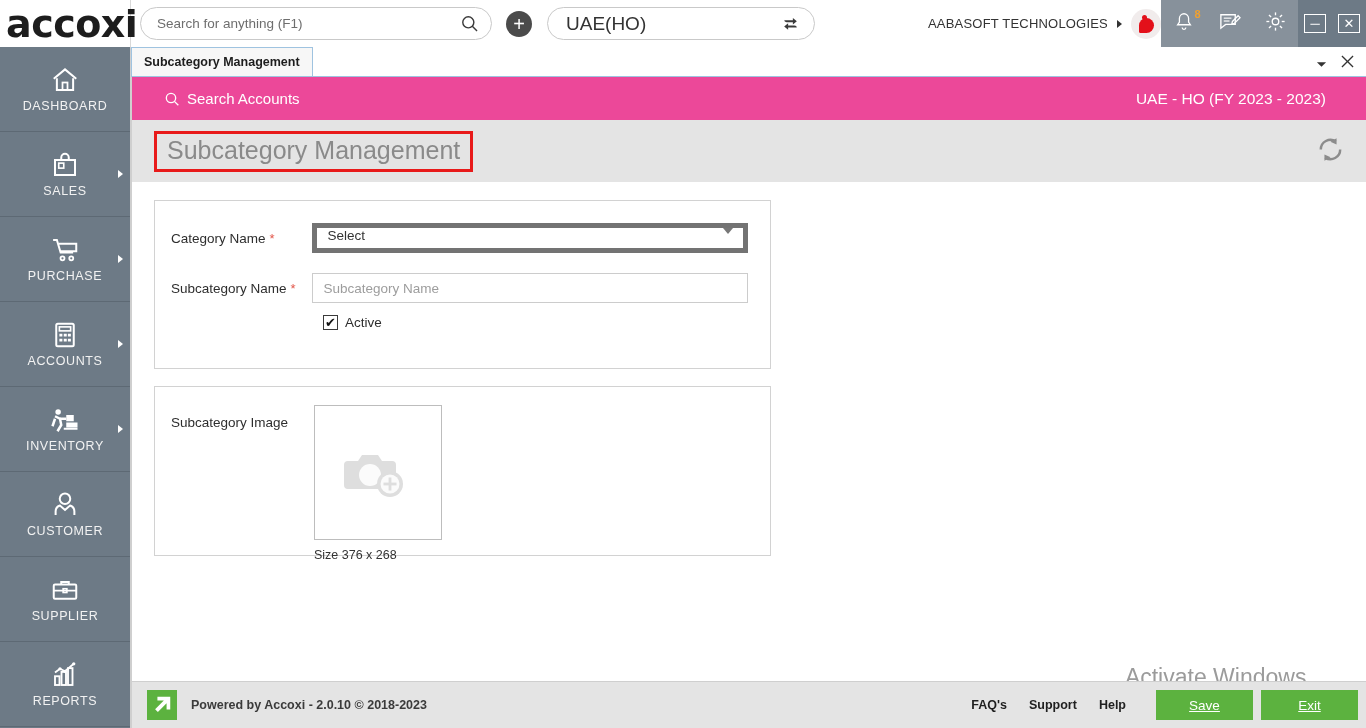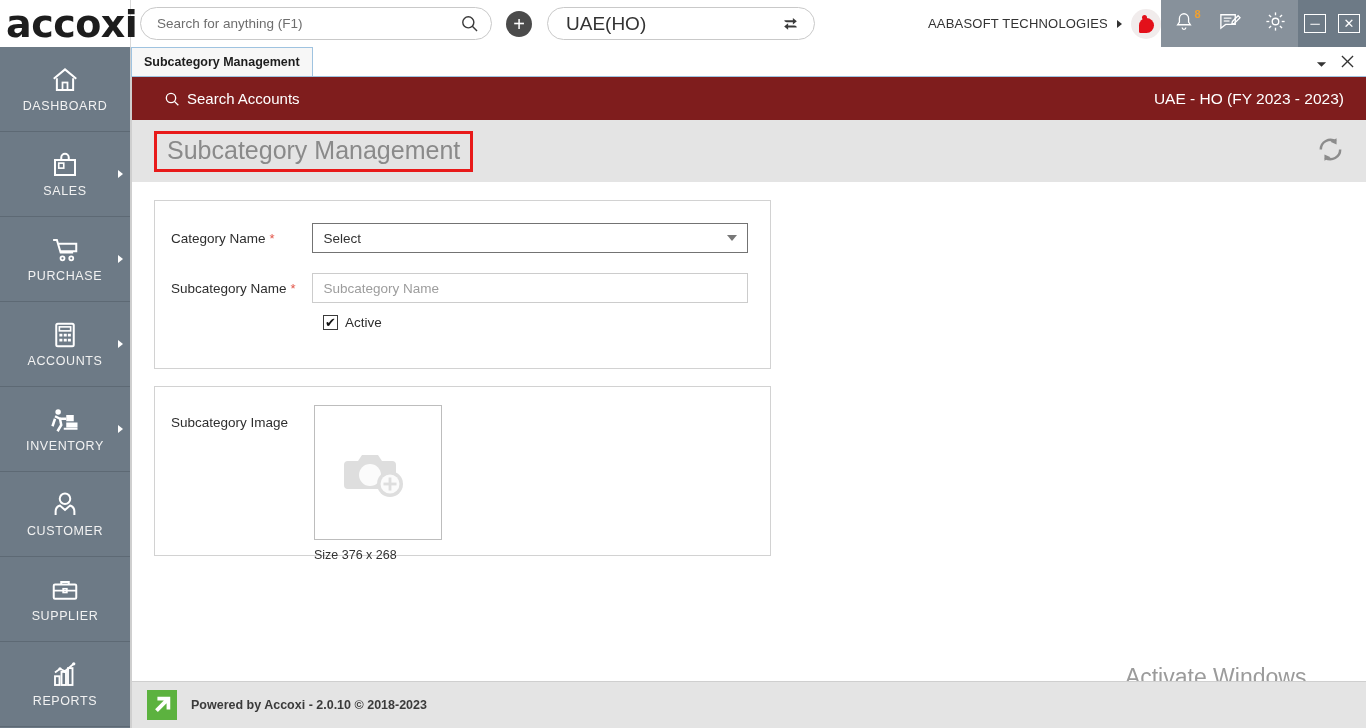--- a/index.html
+++ b/index.html
@@ -126,22 +126,22 @@
     padding: 0 12px 4px 0; color: #333;
   }
   .tab-ctrls span { cursor: pointer; }
 
   
   .content {
     position: absolute; left: 131px; top: 77px; width: 1235px; height: 651px;
     background: #fdfdfd; border-left: 1px solid #cfcfcf;
   }
   .greenbar {
-    height: 43px; background: #7f1d1d; display: flex; align-items: center;
-    padding: 0 22px 0 32px; color: #fff;
+    height: 43px; background: #ec4899; display: flex; align-items: center;
+    padding: 0 40px 0 32px; color: #fff;
   }
   .greenbar .left { display: flex; align-items: center; gap: 7px; font-size: 15px; }
   .greenbar .right { margin-left: auto; font-size: 15.5px; }
 
   .titlebar {
     height: 62px; background: #e4e4e4; display: flex; align-items: center;
     padding: 0 20px 0 22px; position: relative;
   }
   .title-hl {
     border: 3px solid #e81a1a; padding: 2px 10px 4px 10px;
@@ -156,22 +156,22 @@
 
   .panel { border: 1px solid #d2d2d2; background: #fff; width: 617px; }
   .panel-1 { height: 169px; padding: 22px 22px 0 16px; }
   .panel-2 { margin-top: 17px; height: 170px; padding: 18px 22px 0 16px; }
 
   .frow { display: flex; align-items: center; margin-bottom: 20px; }
   .flabel { width: 143px; font-size: 13.5px; color: #2e2e2e; }
   .req { color: #e2564a; margin-left: 4px; font-size: 13px; }
 
   .select-field {
-    width: 440px; height: 30px; border: 1px solid #737373; background: #fff;
-    display: flex; align-items: center; padding: 0 10px 0 10px;
+    width: 440px; height: 30px; border: 5px solid #737373; background: #fff;
+    display: flex; padding: 0 10px 0 10px;
     font-size: 13.5px; color: #333; cursor: pointer;
   }
   .select-caret {
     margin-left: auto; width: 0; height: 0;
     border-left: 5px solid transparent; border-right: 5px solid transparent;
     border-top: 6px solid #777;
   }
   .text-field {
     width: 440px; height: 30px; border: 1px solid #ccc; background: #fff;
     padding: 0 10px; font-size: 13.5px; color: #333; outline: none;
@@ -522,15 +522,28 @@
   </div>
 
   <div class="footer">
     <span class="foot-logo">
       <svg width="22" height="22" viewBox="0 0 24 24">
         <path d="M7 3 H21 V17 H17 V10 L7.5 19.5 L4.5 16.5 L14 7 H7 Z" fill="#ffffff"></path>
       </svg>
     </span>
     <span class="foot-txt">Powered by Accoxi - 2.0.10 © 2018-2023</span>
 
+    <div class="foot-right">
+      <span class="foot-link">FAQ's</span>
+      <span class="foot-link">Support</span>
+      <span class="foot-link">Help</span>
+      <div class="foot-btns">
+        <button class="btn-green">
+          <u>Save</u>
+        </button>
+        <button class="btn-green">
+          <u>Exit</u>
+        </button>
+      </div>
+    </div>
   </div>
 
 </div>
 
 </body></html>

